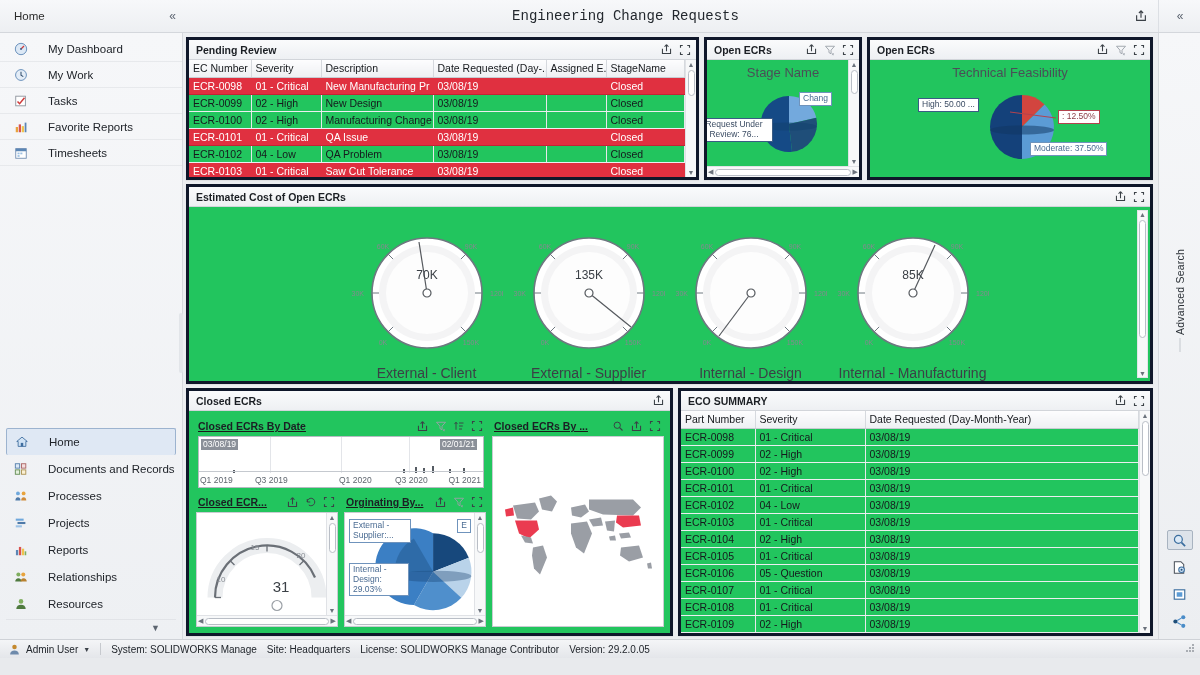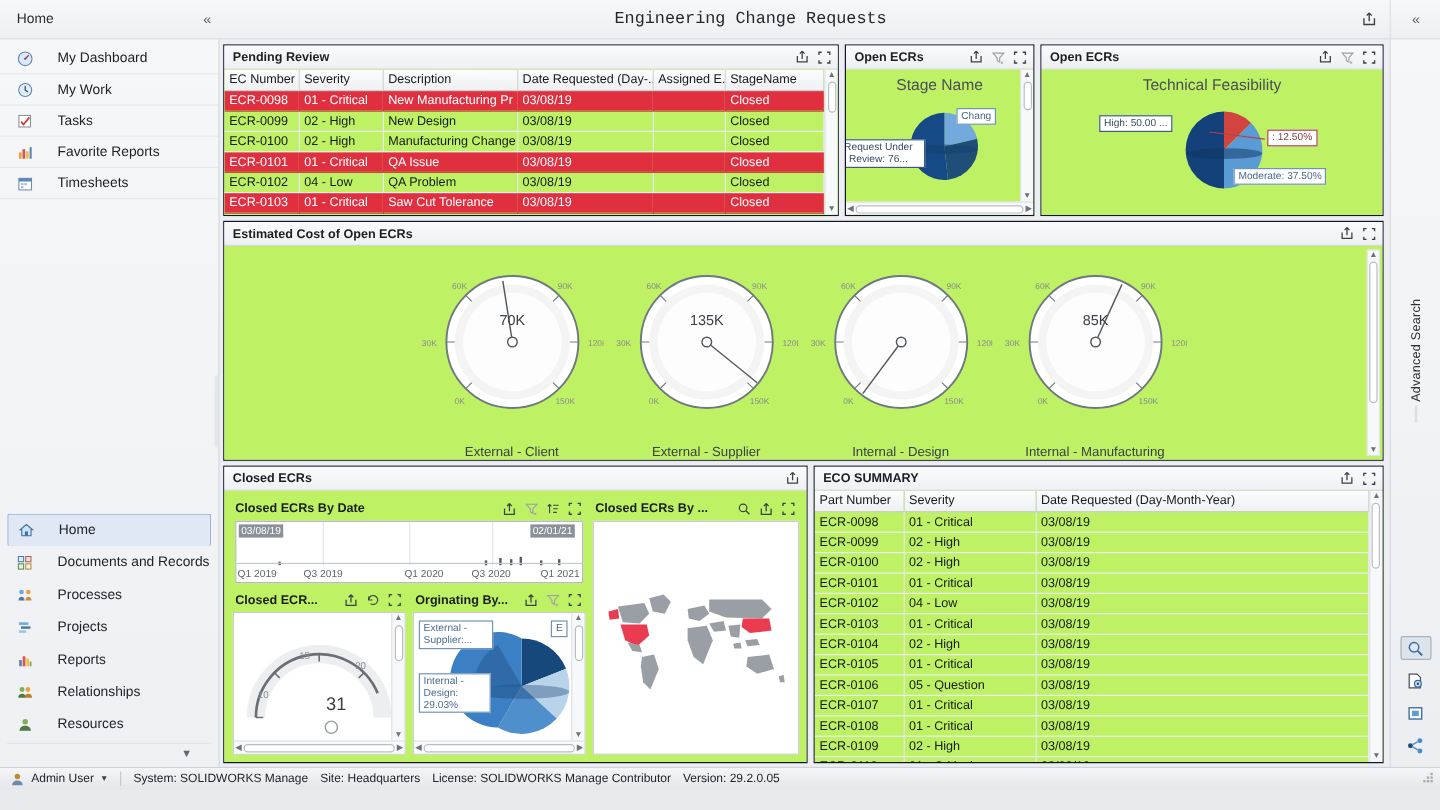--- a/index.html
+++ b/index.html
@@ -123,38 +123,38 @@
     gap: 4px;
     background: #eceef1;
   }
   .row { display: flex; gap: 5px; }
   .row1 { height: 143px; flex: 0 0 auto; }
   .row2 { height: 200px; flex: 0 0 auto; }
   .row3 { flex: 1 1 auto; min-height: 0; }
 
   .panel {
     background: #fff;
-    border: 1px solid #0f172a;
+    border: 3px solid #0f172a;
     display: flex; flex-direction: column;
     min-width: 0;
     box-shadow: 0 1px 1px rgba(0,0,0,.05);
   }
   .panel-hd {
     height: 20px;
     flex: 0 0 auto;
     background: linear-gradient(180deg,#fafbfc 0%,#eef0f3 100%);
     border-bottom: 1px solid #d2d5da;
     display: flex; align-items: center;
     padding: 0 5px 0 7px;
     font-size: 10.5px; font-weight: bold; color: #1b1f24;
     gap: 6px;
   }
   .panel-hd .ttl { flex: 1 1 auto; overflow: hidden; white-space: nowrap; }
   .panel-hd .tools { display: flex; align-items: center; gap: 6px; flex: 0 0 auto; }
-  .panel-bd { flex: 1 1 auto; min-height: 0; position: relative; overflow: hidden; background:#bef264; }
+  .panel-bd { flex: 1 1 auto; min-height: 0; position: relative; overflow: hidden; background:#22c55e;text-decoration:underline; }
 
   
   .sub-hd {
     height: 20px; display:flex; align-items:center; gap:6px;
     font-size: 10.5px; font-weight: bold; color:#1b1f24;
     padding: 0 3px 0 2px;
   }
   .sub-hd .ttl { flex:1 1 auto; white-space:nowrap; overflow:hidden; }
 
   
@@ -218,21 +218,21 @@
     position:absolute; background:#fff; border:1px solid #3a5c84;
     font-size: 8.5px; color:#3b4c63; padding:1px 3px; line-height:1.15;
     white-space: nowrap; text-align:center;
   }
   .callout.red { border-color:#b3434e; color:#8a3c45; }
   .callout.lt { border-color:#6f93bc; color:#4a6b92; }
 
   
   .gauges { position:absolute; inset:0; display:flex; align-items:flex-end; justify-content:center; gap:4px; }
   .gauge-cell { width: 158px; display:flex; flex-direction:column; align-items:center; }
-  .gauge-lbl { font-size: 11px; color:#3b4046; margin-top:14px; }
+  .gauge-lbl { font-size: 14px; color:#3b4046; margin-top:0; }
 
   
   .rail {
     position:absolute; right:2px; top:3px; bottom:3px; width:11px;
     background:#f7f8f9; border:1px solid #e3e5e9;
     display:flex; flex-direction:column; align-items:center; justify-content:space-between;
   }
   .rail .thumb { width:7px; background:#fff; border:1px solid #b9bec6; border-radius:4px; }
   .rail .arw { font-size:7px; color:#6b727c; }
 

